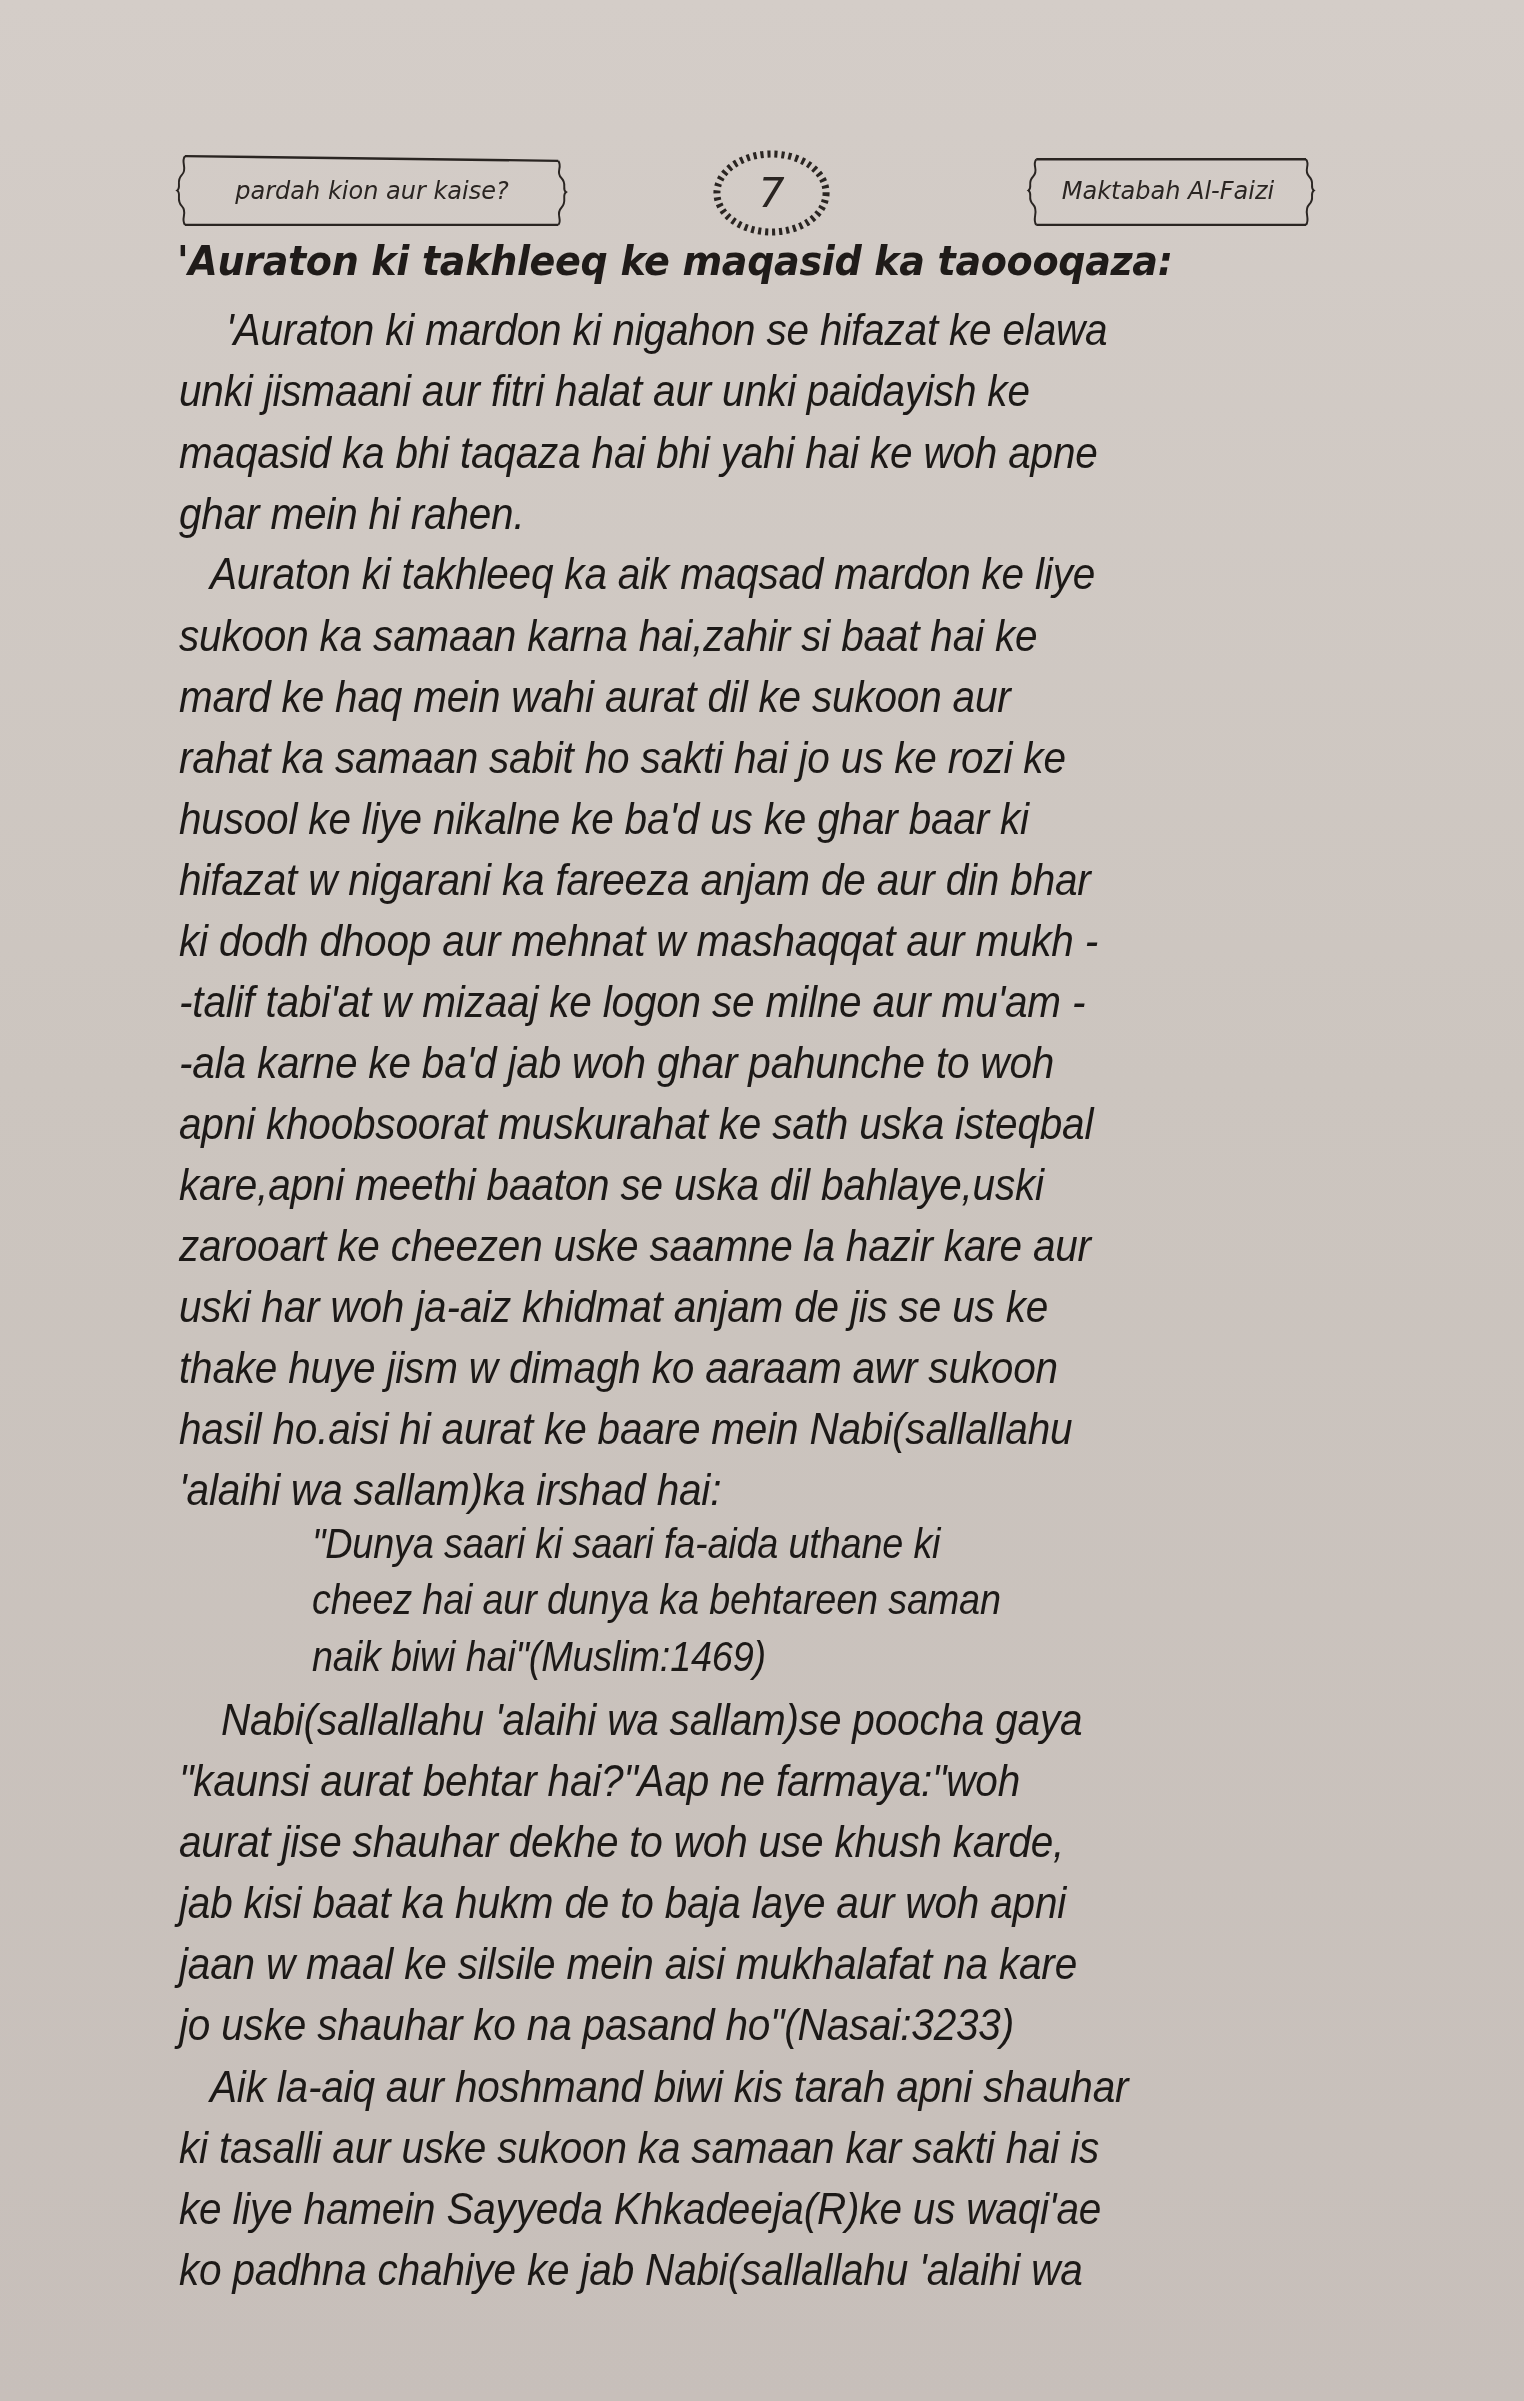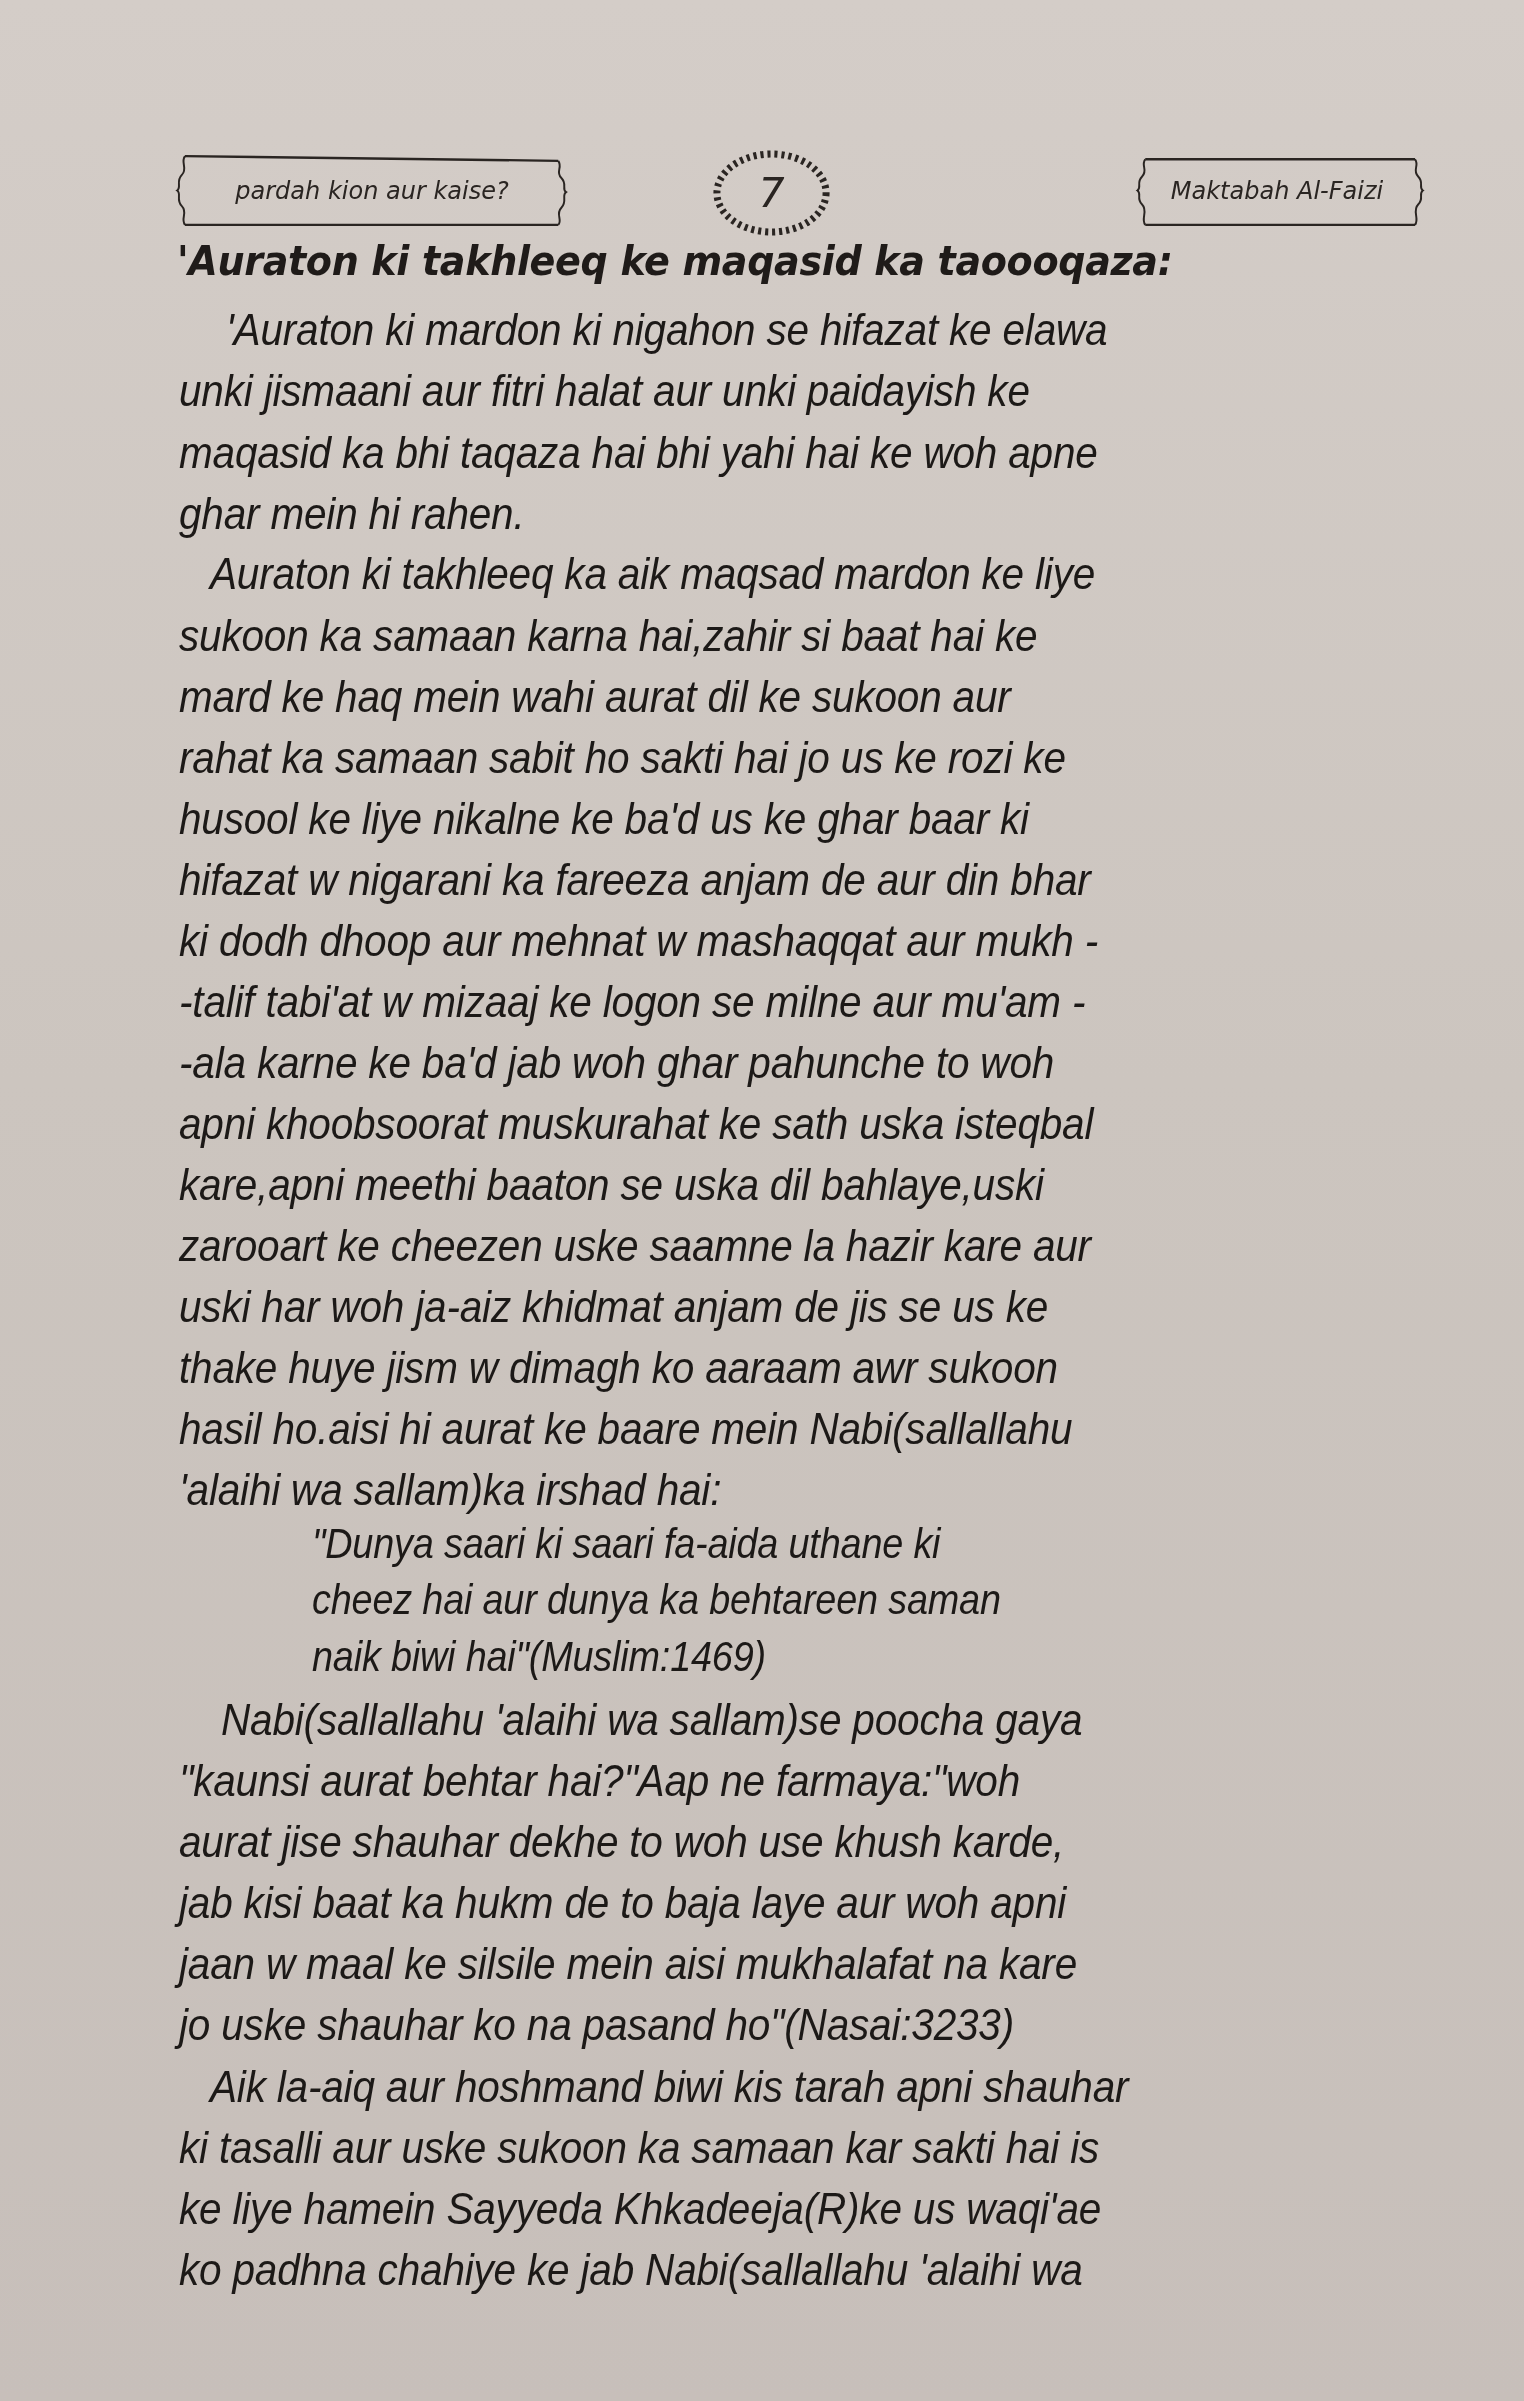--- a/index.html
+++ b/index.html
@@ -45,21 +45,21 @@
     position: absolute;
     left: 0; top: 0;
     width: 100%; height: 100%;
     overflow: visible;
   }
   .cartouche span {
     position: relative;
     z-index: 1;
   }
   .cart-left { left: 174px; width: 396px; }
-  .cart-right { left: 1128px; width: 298px; }
+  .cart-right { left: 1019px; width: 298px; }
   .page-num {
     position: absolute;
     left: 709px;
     top: 0px;
     width: 125px;
     height: 92px;
     display: flex;
     align-items: center;
     justify-content: center;
   }

